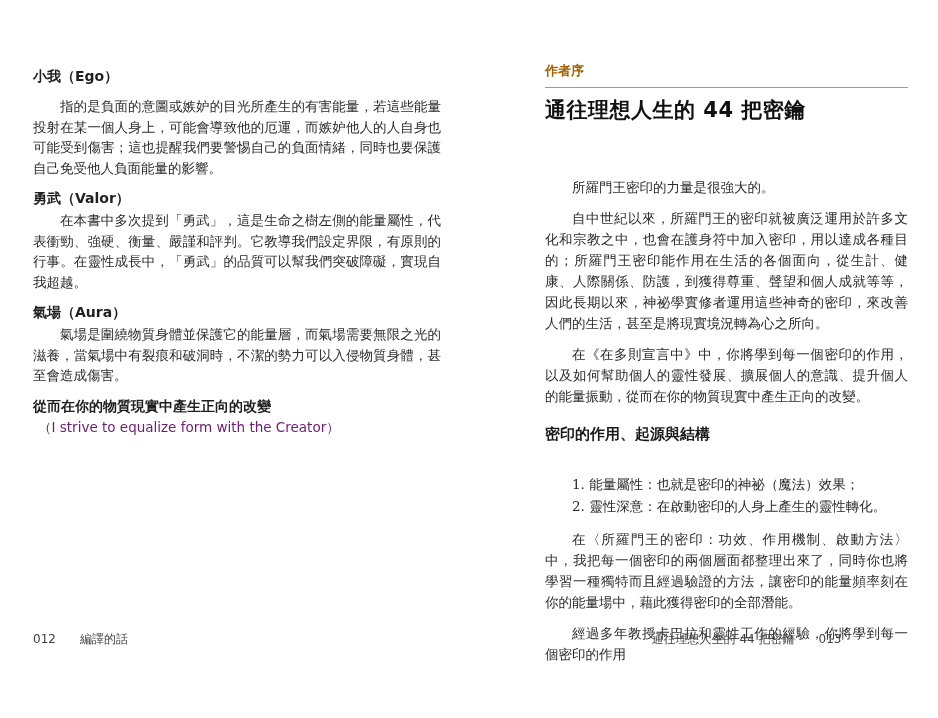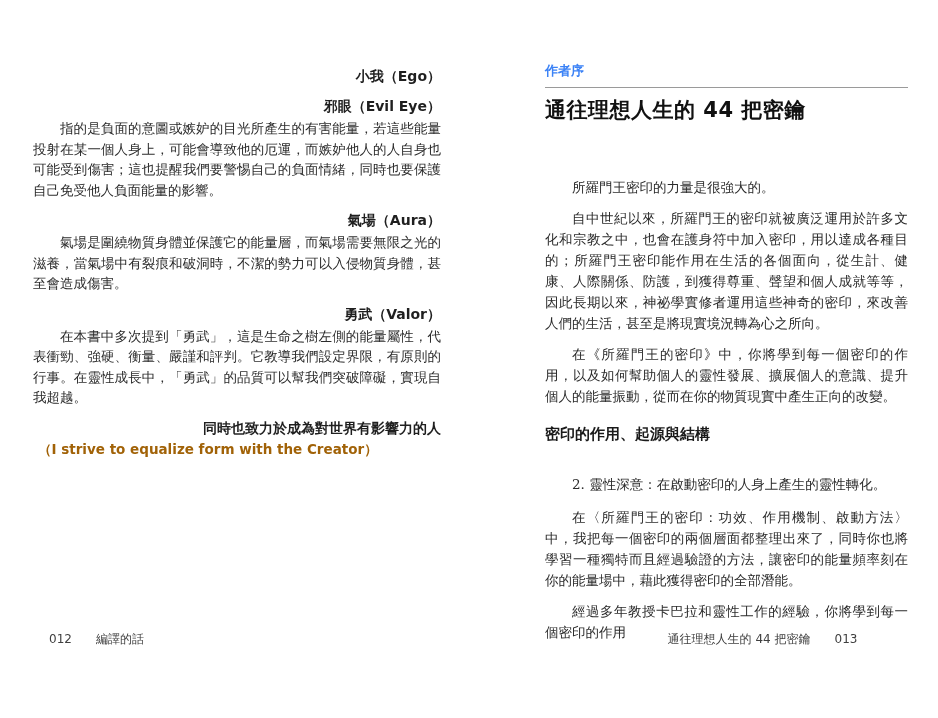--- a/index.html
+++ b/index.html
@@ -14,40 +14,40 @@
   }
 
   
   .left-col {
     position: absolute; left: 33px; top: 66px; width: 408px;
   }
   .glossary-section { margin: 0 0 10px 0; }
   .term-heading {
     font-family: "DejaVu Sans", "Liberation Sans", sans-serif;
     font-weight: bold; font-size: 14px; line-height: 20px;
-    color: #1f1f1f; margin: 0 0 2px 0; text-align: right;
+    color: #1f1f1f; margin: 0 0 2px 0;
   }
   .term-subheading {
     font-family: "DejaVu Sans", "Liberation Sans", sans-serif;
-    font-weight: bold; font-size: 13.5px; line-height: 19px;
-    color: #a16207; margin: 0 0 2px 0; padding-left: 5px;
+    font-weight: normal; font-size: 13.5px; line-height: 19px;
+    color: #701a75; margin: 0 0 2px 0; padding-left: 5px;
   }
   .definition {
     font-size: 13.5px; line-height: 20.5px;
     text-indent: 2em; text-align: justify;
     margin: 0; color: #2b2b2b;
   }
 
   
   .right-col {
     position: absolute; left: 545px; top: 62px; width: 363px;
   }
   .kicker {
     font-family: "DejaVu Sans", "Liberation Sans", sans-serif;
-    font-weight: bold; font-size: 13px; color: #3b82f6; margin: 0;
+    font-weight: bold; font-size: 13px; color: #a16207; margin: 0;
   }
   .kicker-rule {
     border: none; border-top: 1px solid #9a9a9a;
     margin: 7px 0 0 0; width: 100%;
   }
   .preface-title {
     font-family: "DejaVu Sans", "Liberation Sans", sans-serif;
     font-weight: bold; font-size: 21px; line-height: 26px;
     color: #111; margin: 9px 0 0 0; letter-spacing: 0.5px;
   }
@@ -69,70 +69,70 @@
   .list-item {
     font-size: 13.5px; line-height: 22px;
     margin: 0; padding-left: 2em; text-align: justify;
   }
   .after-list { margin-top: 12px; }
 
   
   .footer {
     position: absolute; top: 631px;
     font-family: "DejaVu Sans", "Liberation Sans", sans-serif;
-    font-size: 12px; color: #3f3f3f; margin-left: 16px;
+    font-size: 12px; color: #3f3f3f;
   }
   .footer-left { left: 33px; }
   .footer-right { left: 565px; width: 363px; text-align: center; }
   .footer-gap-after { margin-right: 24px; }
 </style>
 </head>
 <body>
 
 <div class="left-col">
 
   <section class="glossary-section">
     <h3 class="term-heading">小我（Ego）</h3>
   </section>
 
   <section class="glossary-section">
-    <h3 class="term-heading">邪眼（Evil Eye）</h3>
     <p class="definition">指的是負面的意圖或嫉妒的目光所產生的有害能量，若這些能量投射在某一個人身上，可能會導致他的厄運，而嫉妒他人的人自身也可能受到傷害；這也提醒我們要警惕自己的負面情緒，同時也要保護自己免受他人負面能量的影響。</p>
+  </section>
+
+  <section class="glossary-section">
+    <h3 class="term-heading">勇武（Valor）</h3>
+    <p class="definition">在本書中多次提到「勇武」，這是生命之樹左側的能量屬性，代表衝勁、強硬、衡量、嚴謹和評判。它教導我們設定界限，有原則的行事。在靈性成長中，「勇武」的品質可以幫我們突破障礙，實現自我超越。</p>
   </section>
 
   <section class="glossary-section">
     <h3 class="term-heading">氣場（Aura）</h3>
     <p class="definition">氣場是圍繞物質身體並保護它的能量層，而氣場需要無限之光的滋養，當氣場中有裂痕和破洞時，不潔的勢力可以入侵物質身體，甚至會造成傷害。</p>
   </section>
 
   <section class="glossary-section">
-    <h3 class="term-heading">勇武（Valor）</h3>
-    <p class="definition">在本書中多次提到「勇武」，這是生命之樹左側的能量屬性，代表衝勁、強硬、衡量、嚴謹和評判。它教導我們設定界限，有原則的行事。在靈性成長中，「勇武」的品質可以幫我們突破障礙，實現自我超越。</p>
-  </section>
-
-  <section class="glossary-section">
-    <h3 class="term-heading">同時也致力於成為對世界有影響力的人</h3>
+    <h3 class="term-heading">從而在你的物質現實中產生正向的改變</h3>
     <h4 class="term-subheading">（I strive to equalize form with the Creator）</h4>
   </section>
 
 </div>
 
 <div class="right-col">
 
   <p class="kicker">作者序</p>
   <hr class="kicker-rule">
   <h1 class="preface-title">通往理想人生的 44 把密鑰</h1>
 
   <div class="preface-body">
     <p class="body-para">所羅門王密印的力量是很強大的。</p>
     <p class="body-para">自中世紀以來，所羅門王的密印就被廣泛運用於許多文化和宗教之中，也會在護身符中加入密印，用以達成各種目的；所羅門王密印能作用在生活的各個面向，從生計、健康、人際關係、防護，到獲得尊重、聲望和個人成就等等，因此長期以來，神祕學實修者運用這些神奇的密印，來改善人們的生活，甚至是將現實境況轉為心之所向。</p>
-    <p class="body-para">在《所羅門王的密印》中，你將學到每一個密印的作用，以及如何幫助個人的靈性發展、擴展個人的意識、提升個人的能量振動，從而在你的物質現實中產生正向的改變。</p>
+    <p class="body-para">在《在多則宣言中》中，你將學到每一個密印的作用，以及如何幫助個人的靈性發展、擴展個人的意識、提升個人的能量振動，從而在你的物質現實中產生正向的改變。</p>
 
     <h2 class="section-heading">密印的作用、起源與結構</h2>
 
+    <p class="list-item">1. 能量屬性：也就是密印的神祕（魔法）效果；</p>
     <p class="list-item">2. 靈性深意：在啟動密印的人身上產生的靈性轉化。</p>
 
     <p class="body-para after-list">在〈所羅門王的密印：功效、作用機制、啟動方法〉中，我把每一個密印的兩個層面都整理出來了，同時你也將學習一種獨特而且經過驗證的方法，讓密印的能量頻率刻在你的能量場中，藉此獲得密印的全部潛能。</p>
     <p class="body-para">經過多年教授卡巴拉和靈性工作的經驗，你將學到每一個密印的作用</p>
   </div>
 
 </div>
 
 <div class="footer footer-left">
   <span class="footer-gap-after">012</span><span>編譯的話</span>

